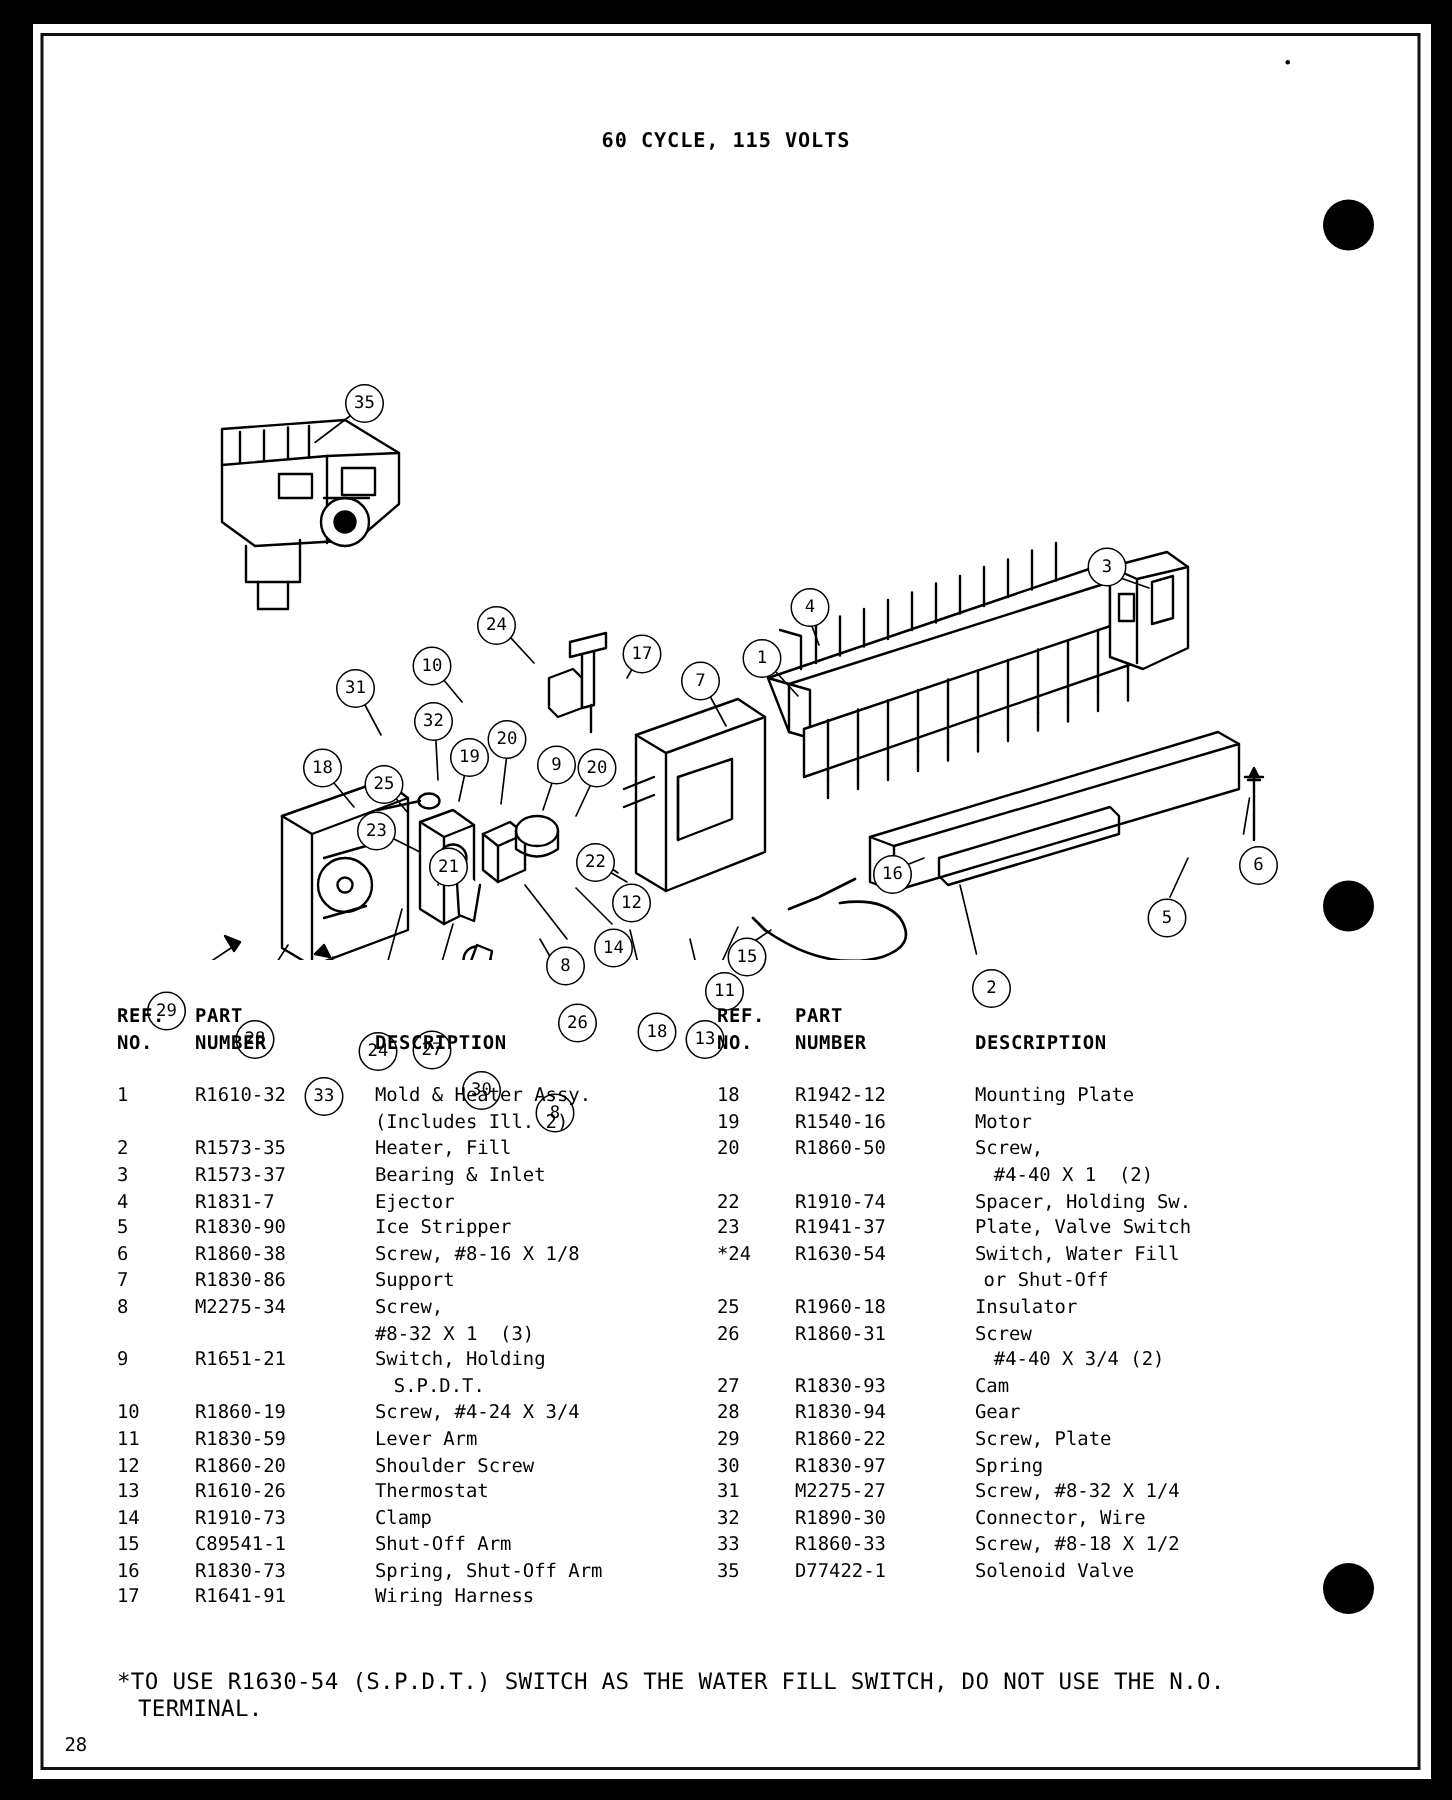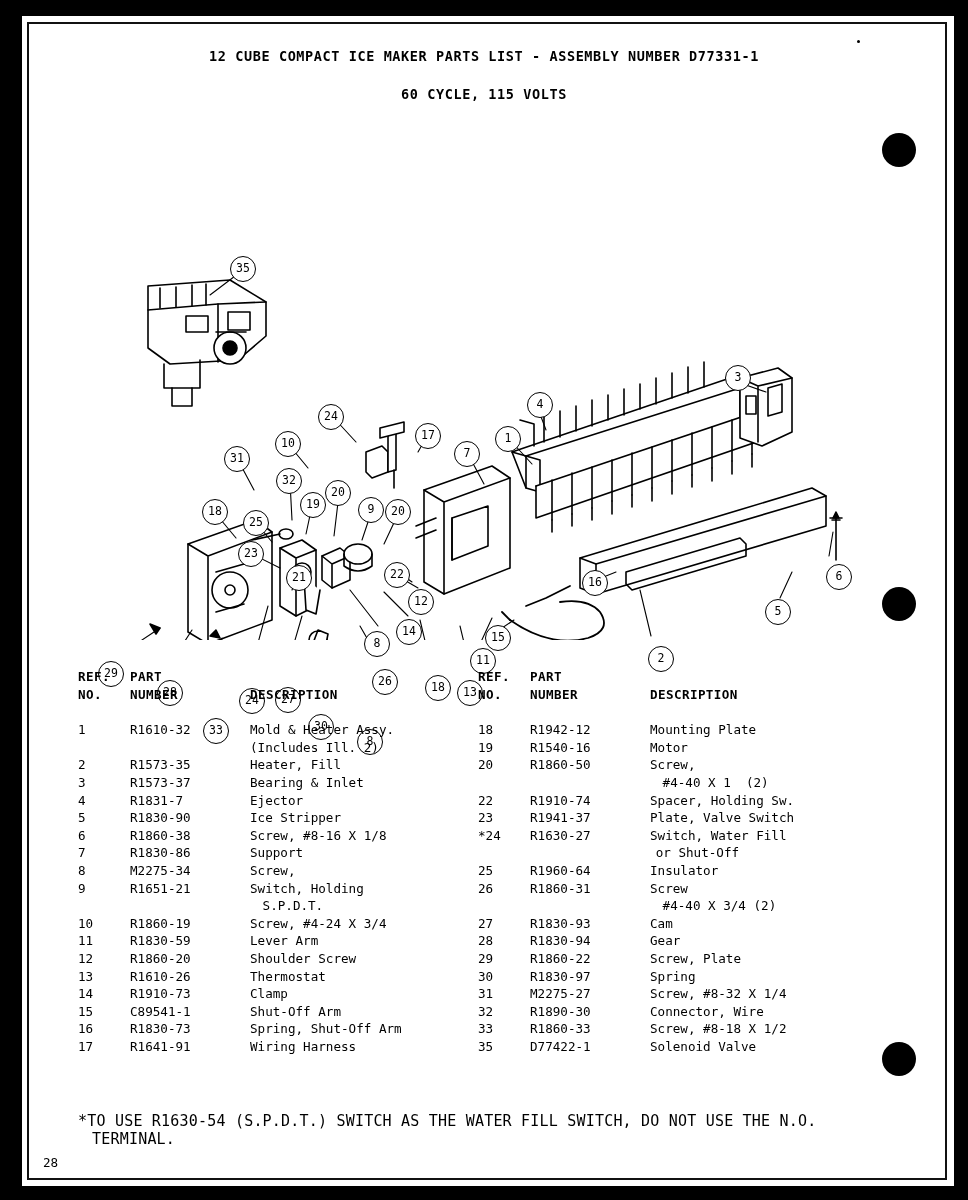--- a/index.html
+++ b/index.html
@@ -160,21 +160,20 @@
   <div class="scan-edge scan-left"></div>
   <div class="scan-edge scan-right"></div>
 
   <div class="inner-rule"></div>
 
   <div class="hole hole-1"></div>
   <div class="hole hole-2"></div>
   <div class="hole hole-3"></div>
   <div class="speck" style="left:857px; top:40px;"></div>
 
-  <div class="title-1">12 CUBE COMPACT ICE MAKER PARTS LIST - ASSEMBLY NUMBER D77331-1</div>
   <div class="title-2">60 CYCLE, 115 VOLTS</div>
 
   <div class="diagram">
     <svg width="880" height="520" viewBox="0 0 880 520" xmlns="http://www.w3.org/2000/svg">
       <g fill="none" stroke="#000" stroke-width="1.6" stroke-linejoin="round" stroke-linecap="round">
 
         <g>
           <path d="M108 190 L108 166 L190 160 L226 182 L226 216 L198 240 L130 244 L108 228 Z" fill="#fff"></path>
           <path d="M108 190 L178 184 L226 182"></path>
           <path d="M178 184 L178 242"></path>
@@ -381,20 +380,21 @@
           <div class="row"><span class="c-ref"></span><span class="c-part"></span><span class="c-desc cont-line">(Includes Ill. 2)</span></div>
         </div>
         <div class="row"><span class="c-ref">2</span><span class="c-part">R1573-35</span><span class="c-desc">Heater, Fill</span></div>
         <div class="row"><span class="c-ref">3</span><span class="c-part">R1573-37</span><span class="c-desc">Bearing &amp; Inlet</span></div>
         <div class="row"><span class="c-ref">4</span><span class="c-part">R1831-7</span><span class="c-desc">Ejector</span></div>
         <div class="row"><span class="c-ref">5</span><span class="c-part">R1830-90</span><span class="c-desc">Ice Stripper</span></div>
         <div class="row"><span class="c-ref">6</span><span class="c-part">R1860-38</span><span class="c-desc">Screw, #8-16 X 1/8</span></div>
         <div class="row"><span class="c-ref">7</span><span class="c-part">R1830-86</span><span class="c-desc">Support</span></div>
         <div>
           <div class="row"><span class="c-ref">8</span><span class="c-part">M2275-34</span><span class="c-desc">Screw,</span></div>
+          <div class="row"><span class="c-ref"></span><span class="c-part"></span><span class="c-desc cont-line">#8-32 X 1  (3)</span></div>
         </div>
         <div>
           <div class="row"><span class="c-ref">9</span><span class="c-part">R1651-21</span><span class="c-desc">Switch, Holding</span></div>
           <div class="row"><span class="c-ref"></span><span class="c-part"></span><span class="c-desc cont-line" style="padding-left:22px;">S.P.D.T.</span></div>
         </div>
         <div class="row"><span class="c-ref">10</span><span class="c-part">R1860-19</span><span class="c-desc">Screw, #4-24 X 3/4</span></div>
         <div class="row"><span class="c-ref">11</span><span class="c-part">R1830-59</span><span class="c-desc">Lever Arm</span></div>
         <div class="row"><span class="c-ref">12</span><span class="c-part">R1860-20</span><span class="c-desc">Shoulder Screw</span></div>
         <div class="row"><span class="c-ref">13</span><span class="c-part">R1610-26</span><span class="c-desc">Thermostat</span></div>
         <div class="row"><span class="c-ref">14</span><span class="c-part">R1910-73</span><span class="c-desc">Clamp</span></div>
@@ -419,24 +419,24 @@
 
         <div class="row"><span class="c-ref">18</span><span class="c-part">R1942-12</span><span class="c-desc">Mounting Plate</span></div>
         <div class="row"><span class="c-ref">19</span><span class="c-part">R1540-16</span><span class="c-desc">Motor</span></div>
         <div>
           <div class="row"><span class="c-ref">20</span><span class="c-part">R1860-50</span><span class="c-desc">Screw,</span></div>
           <div class="row"><span class="c-ref"></span><span class="c-part"></span><span class="c-desc cont-line" style="padding-left:22px;">#4-40 X 1  (2)</span></div>
         </div>
         <div class="row"><span class="c-ref">22</span><span class="c-part">R1910-74</span><span class="c-desc">Spacer, Holding Sw.</span></div>
         <div class="row"><span class="c-ref">23</span><span class="c-part">R1941-37</span><span class="c-desc">Plate, Valve Switch</span></div>
         <div>
-          <div class="row"><span class="c-ref">*24</span><span class="c-part">R1630-27</span><span class="c-desc">Switch, Water Fill</span></div>
+          <div class="row"><span class="c-ref">*24</span><span class="c-part">R1630-54</span><span class="c-desc">Switch, Water Fill</span></div>
           <div class="row"><span class="c-ref"></span><span class="c-part"></span><span class="c-desc cont-line" style="padding-left:10px;">or Shut-Off</span></div>
         </div>
-        <div class="row"><span class="c-ref">25</span><span class="c-part">R1960-64</span><span class="c-desc">Insulator</span></div>
+        <div class="row"><span class="c-ref">25</span><span class="c-part">R1960-18</span><span class="c-desc">Insulator</span></div>
         <div>
           <div class="row"><span class="c-ref">26</span><span class="c-part">R1860-31</span><span class="c-desc">Screw</span></div>
           <div class="row"><span class="c-ref"></span><span class="c-part"></span><span class="c-desc cont-line" style="padding-left:22px;">#4-40 X 3/4 (2)</span></div>
         </div>
         <div class="row"><span class="c-ref">27</span><span class="c-part">R1830-93</span><span class="c-desc">Cam</span></div>
         <div class="row"><span class="c-ref">28</span><span class="c-part">R1830-94</span><span class="c-desc">Gear</span></div>
         <div class="row"><span class="c-ref">29</span><span class="c-part">R1860-22</span><span class="c-desc">Screw, Plate</span></div>
         <div class="row"><span class="c-ref">30</span><span class="c-part">R1830-97</span><span class="c-desc">Spring</span></div>
         <div class="row"><span class="c-ref">31</span><span class="c-part">M2275-27</span><span class="c-desc">Screw, #8-32 X 1/4</span></div>
         <div class="row"><span class="c-ref">32</span><span class="c-part">R1890-30</span><span class="c-desc">Connector, Wire</span></div>

